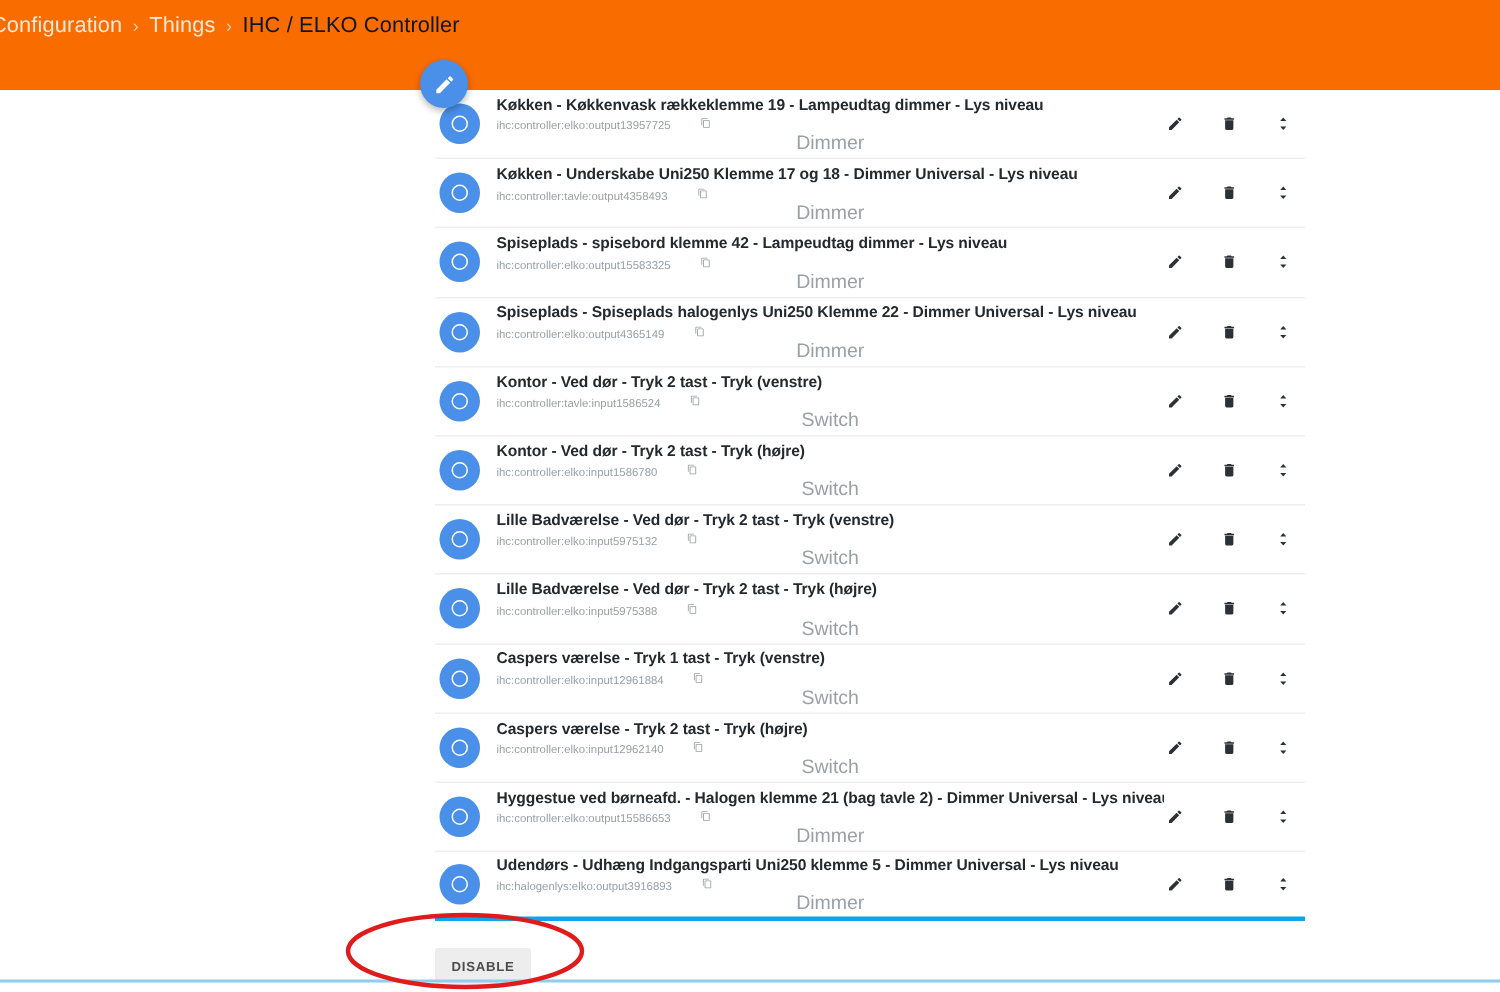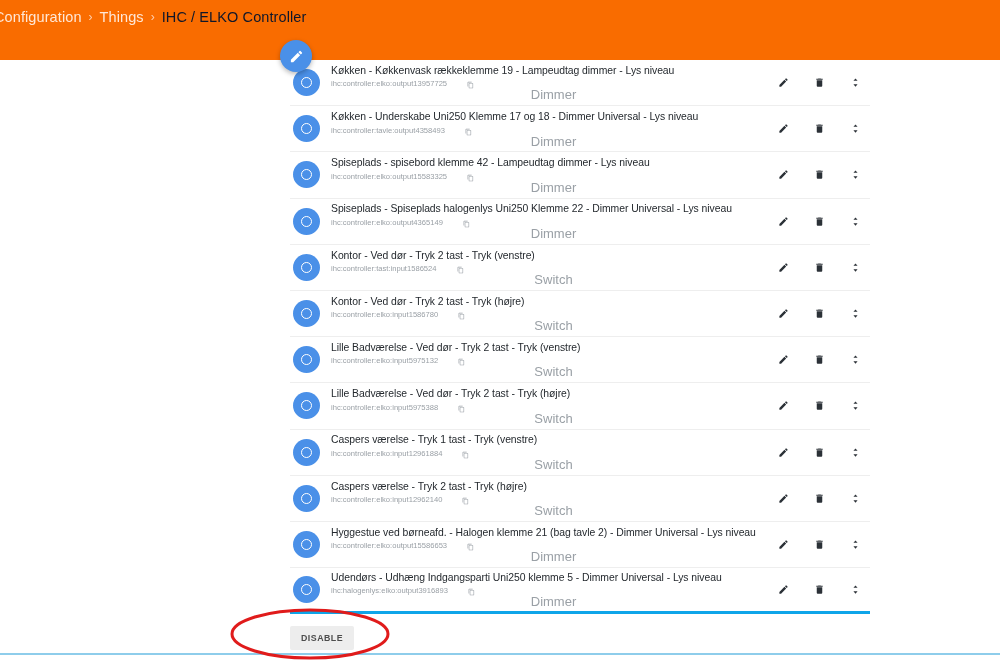--- a/index.html
+++ b/index.html
@@ -103,29 +103,29 @@
   }
 
   .row-texts {
     flex: 1 1 auto;
     min-width: 0;
     padding-left: 11px;
     overflow: hidden;
   }
   .row-title {
     font-size: 10.4px;
-    font-weight: normal;
+    font-weight: bold;
     color: #24292e;
     line-height: 12px;
     white-space: nowrap;
     letter-spacing: -.05px;
   }
   .row-uid {
     display: flex;
-    align-items: flex-end;
+    align-items: flex-start;
     gap: 20px;
     font-size: 7.6px;
     color: #9aa0a6;
     line-height: 11px;
     margin-top: 1.5px;
     white-space: nowrap;
   }
   .copy-icon { display: block; width: 7px; height: 8px; flex: 0 0 auto; }
   .row-type {
     font-size: 13px;
@@ -146,21 +146,21 @@
   .act { width: 14px; height: 14px; display: flex; align-items: center; justify-content: center; }
   .act svg { display: block; }
 
   
   .footer {
     position: absolute;
     left: 290px; top: 566px;
     width: 580px;
     height: 36px;
     display: flex;
-    align-items: flex-start;
+    align-items: center;
   }
   .disable-btn {
     margin-left: 0px;
     background: #ededed;
     border: none;
     color: #4d4d4d;
     font-family: "Liberation Sans", sans-serif;
     font-size: 8.8px;
     font-weight: bold;
     letter-spacing: .5px;
@@ -354,21 +354,21 @@
             </span>
           </div>
         </div>
         <div class="row">
           <div class="avatar">
             <div class="ring"></div>
           </div>
           <div class="row-texts">
             <div class="row-title">Kontor - Ved dør - Tryk 2 tast - Tryk (venstre)</div>
             <div class="row-uid">
-              <span>ihc:controller:tast:input1586524</span>
+              <span>ihc:controller:tavle:input1586524</span>
               <span>
                 <svg class="copy-icon" viewBox="0 0 24 24" fill="#9aa0a6">
                   <path d="M16 1H4a2 2 0 0 0-2 2v14h2V3h12V1zm3 4H8a2 2 0 0 0-2 2v14a2 2 0 0 0 2 2h11a2 2 0 0 0 2-2V7a2 2 0 0 0-2-2zm0 16H8V7h11v14z"></path>
                 </svg>
               </span>
             </div>
             <div class="row-type">Switch</div>
           </div>
           <div class="row-actions">
             <span class="act">

